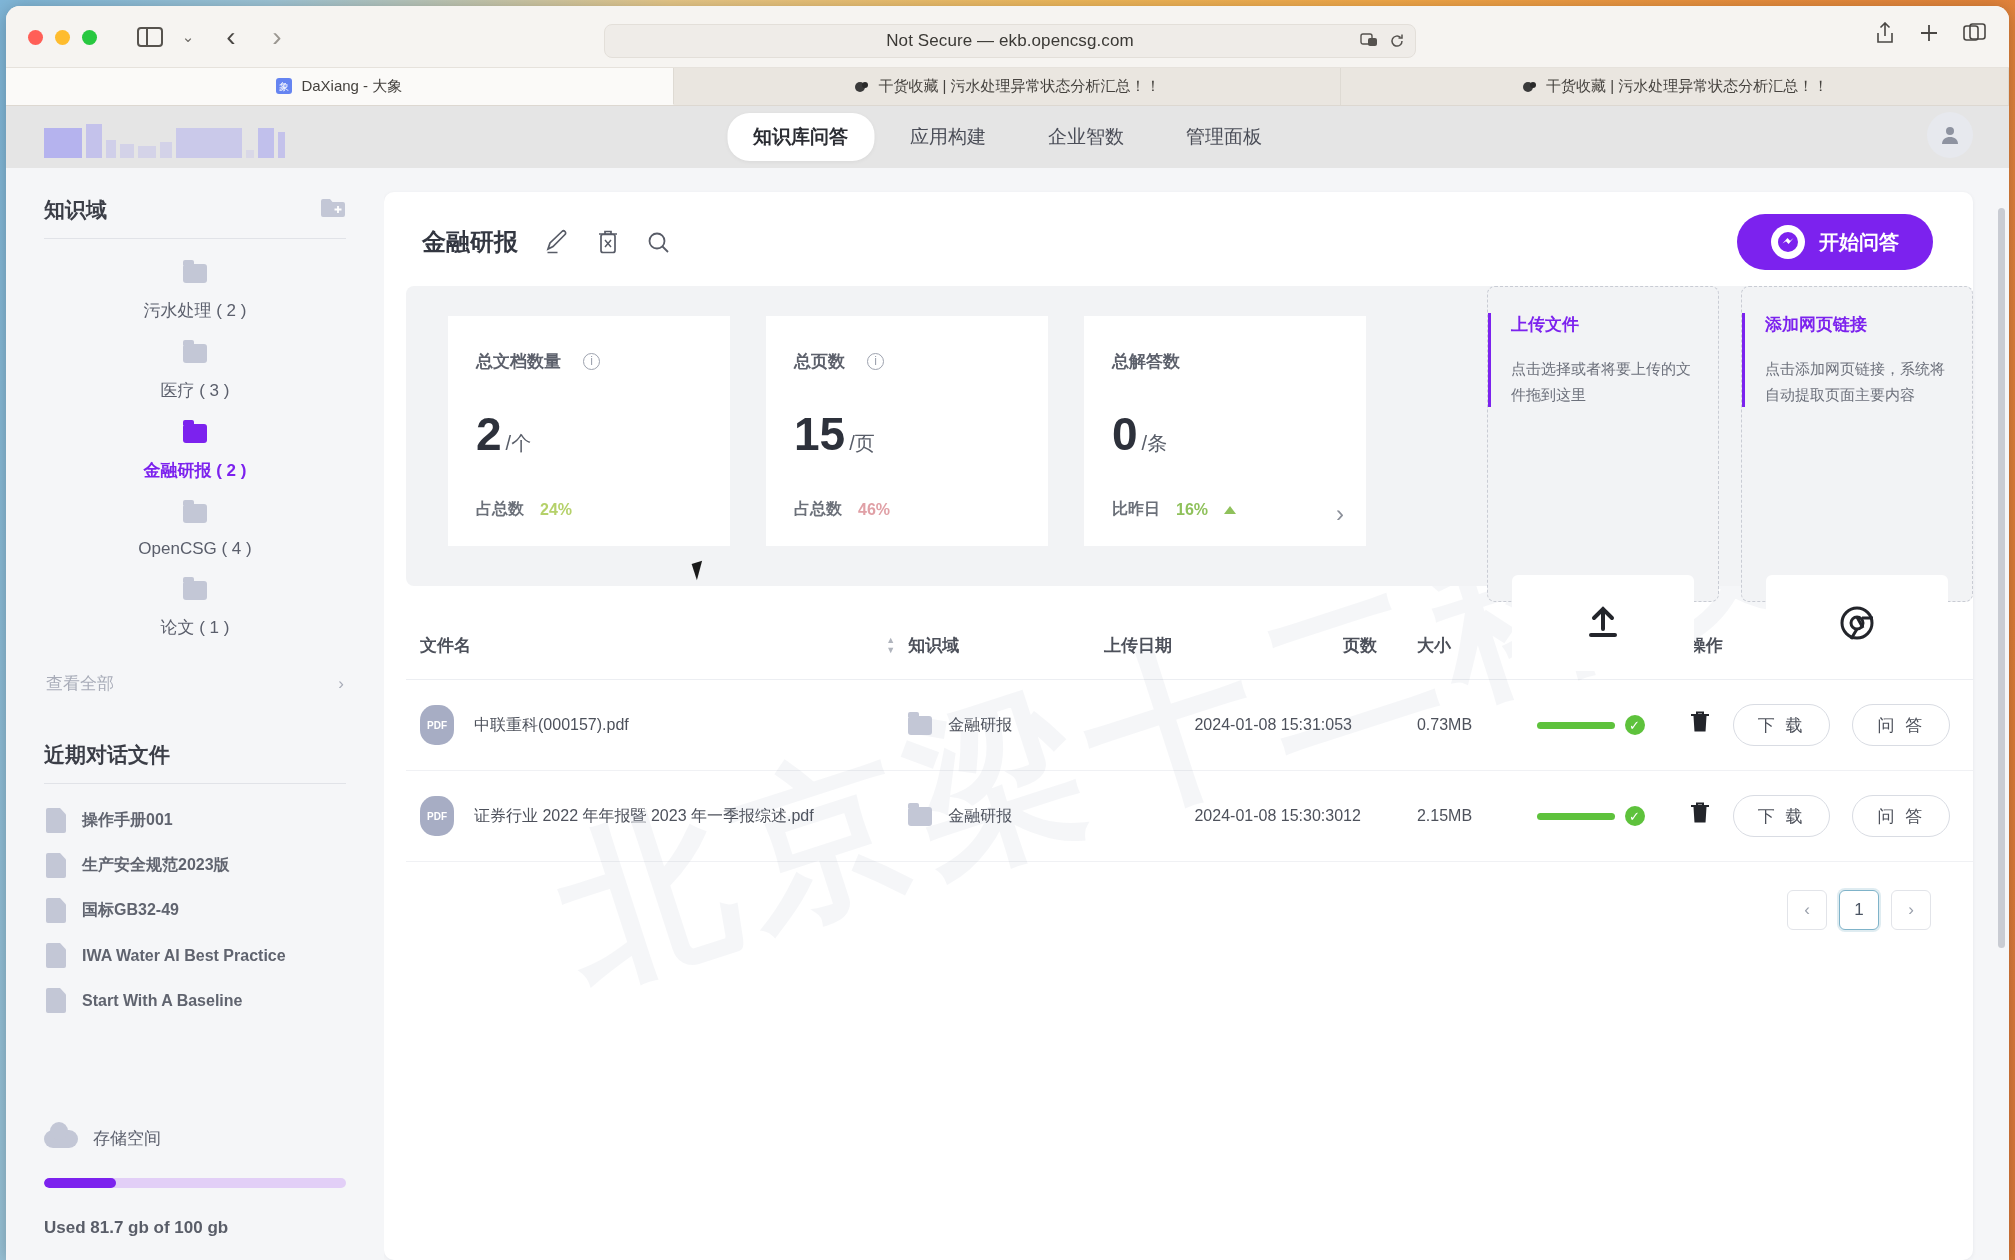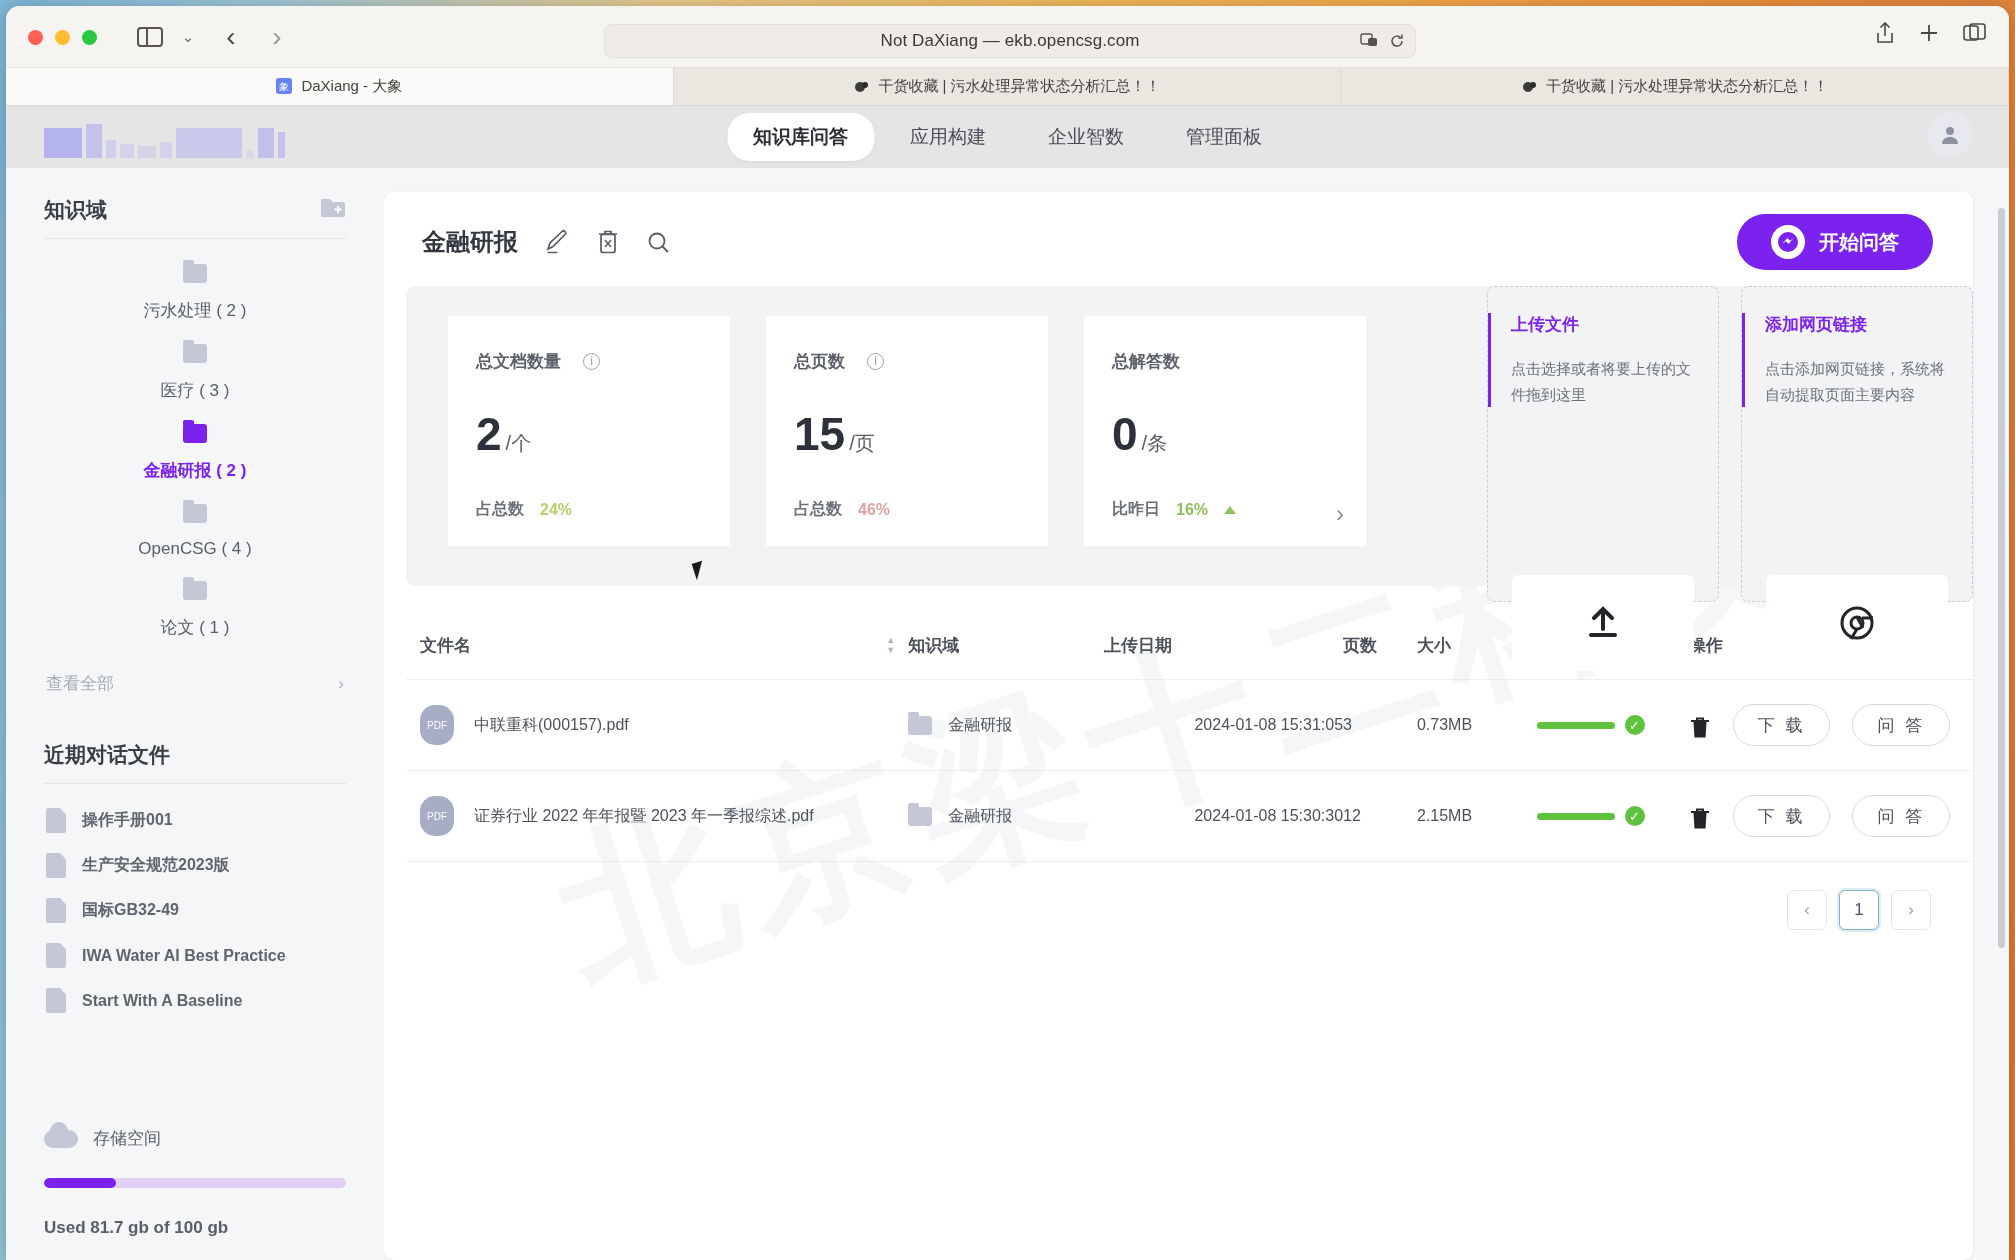--- a/index.html
+++ b/index.html
@@ -309,31 +309,31 @@
   .c-kb   { width: 180px; }
   .c-date { width: 220px; text-align: right; }
   .c-pages{ width: 68px; }
   .c-size { width: 110px; }
   .c-prog { width: 140px; }
   .c-act  { width: 260px; }
   .fname-cell { display: flex; align-items: center; gap: 20px; }
   .pdf-badge {
     width: 34px; height: 40px; border-radius: 15px;
     background: #a7adc4; color: #fff;
-    font-size: 10px; font-weight: normal;
+    font-size: 10px; font-weight: bold;
     display:flex; align-items:center; justify-content:center;
   }
   .kb-cell { display: flex; align-items: center; gap: 16px; }
   .prog-cell { display: flex; align-items: center; gap: 10px; }
   .prog-line { width: 78px; height: 7px; background:#5ec23c; border-radius: 4px; }
   .check {
     width: 20px; height: 20px; border-radius: 50%; background:#5ec23c;
     color:#fff; font-size: 13px; display:flex; align-items:center; justify-content:center;
   }
-  .act-cell { display: flex; align-items: flex-end; gap: 22px; }
+  .act-cell { display: flex; align-items: center; gap: 22px; }
   .trash { color:#23252b; font-size: 23px; }
   .pill {
     border: 1px solid #d9dce3; background:#fff; border-radius: 22px;
     height: 42px; padding: 0 24px; font-size: 17px; color:#4b4f59;
     font-family: inherit; cursor: pointer;
     letter-spacing: 3px;
   }
   .sorter { display:flex; flex-direction: column; gap:3px; align-items:center; color:#b0b4bd; font-size: 9px; line-height: 7px; }
 
   .pagination {
@@ -381,21 +381,21 @@
     </div>
 
     <div class="tb-icon sidebar-toggle">
       <div class="sb-rect"></div>
     </div>
     <div class="tb-icon chev-dn">⌄</div>
     <div class="tb-icon nav-back">‹</div>
     <div class="tb-icon nav-fwd">›</div>
 
     <div class="urlbar">
-      <span class="url-text">Not DaXiang — ekb.opencsg.com</span>
+      <span class="url-text">Not Secure — ekb.opencsg.com</span>
       <span class="url-actions">
         <svg width="20" height="18" viewBox="0 0 20 18">
           <rect x="1" y="2" width="11" height="10" rx="2" fill="none" stroke="#55524e" stroke-width="1.4"></rect>
           <rect x="8" y="6" width="9" height="8" rx="2" fill="#55524e"></rect>
         </svg>
         <svg width="16" height="16" viewBox="0 0 16 16">
           <path d="M13 8a5 5 0 1 1-1.6-3.6" fill="none" stroke="#55524e" stroke-width="1.5"></path>
           <path d="M13 1.5V5h-3.5" fill="none" stroke="#55524e" stroke-width="1.5"></path>
         </svg>
       </span>

